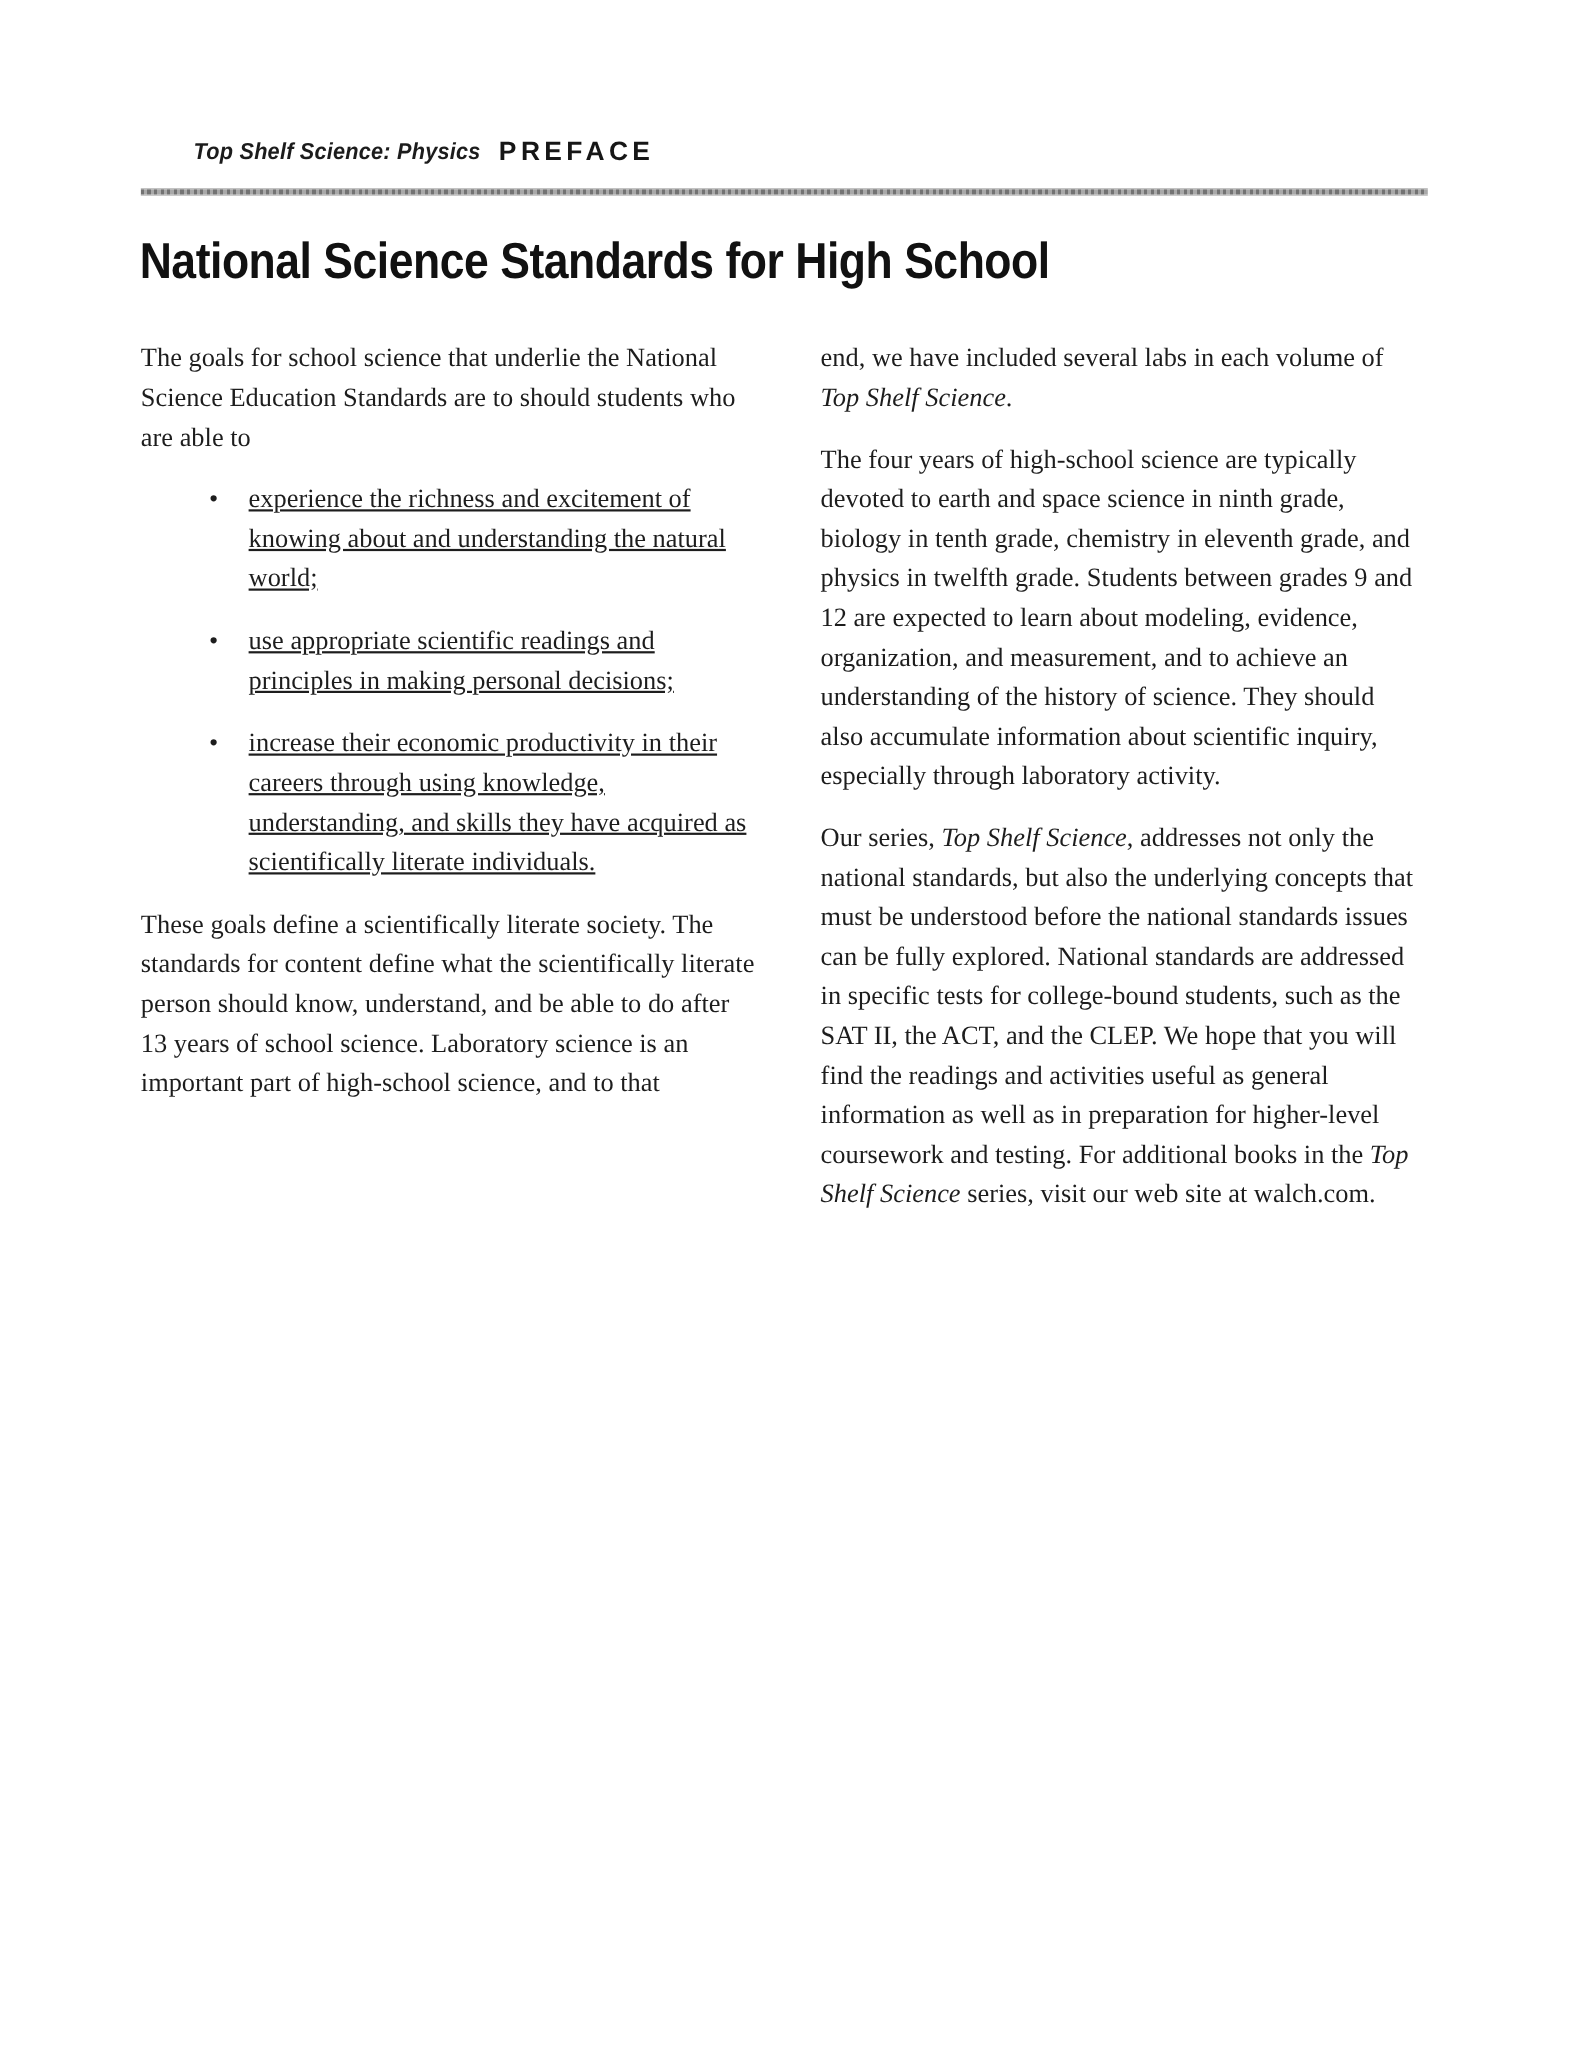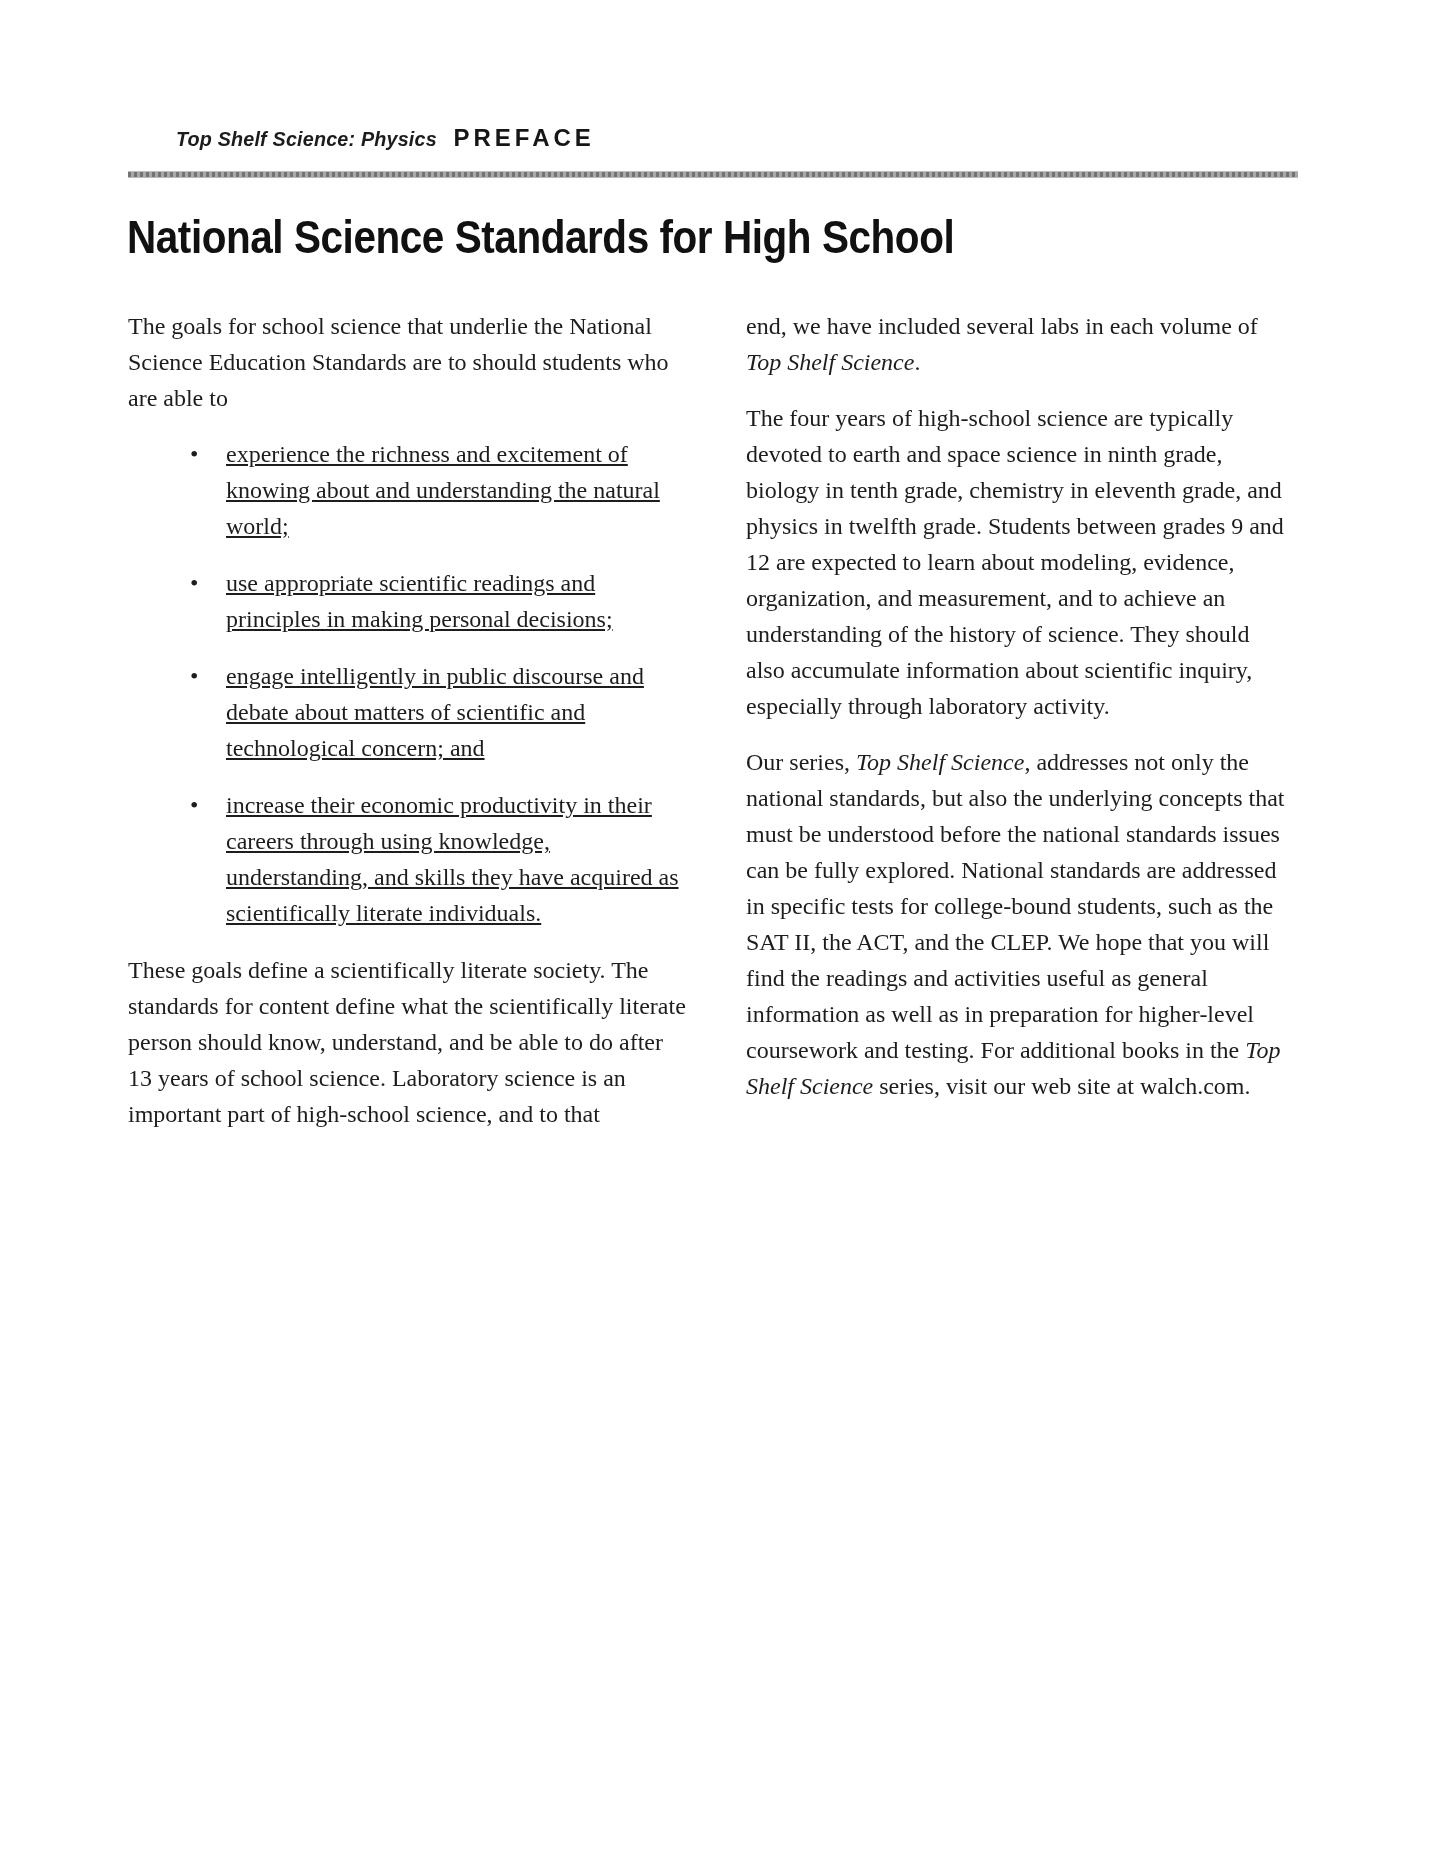--- a/index.html
+++ b/index.html
@@ -164,21 +164,20 @@
   <h1 class="doc-title">National Science Standards for High School</h1>
 
   <main class="columns">
 
     <section class="col col-left">
       <p>The goals for school science that underlie the National Science Education Standards are to should students who are able to</p>
 
       <ul class="goals-list">
         <li>experience the richness and excitement of knowing about and understanding the natural world;</li>
         <li>use appropriate scientific readings and principles in making personal decisions;</li>
-        <li>engage intelligently in public discourse and debate about matters of scientific and technological concern; and</li>
         <li>increase their economic productivity in their careers through using knowledge, understanding, and skills they have acquired as scientifically literate individuals.</li>
       </ul>
 
       <p>These goals define a scientifically literate society. The standards for content define what the scientifically literate person should know, understand, and be able to do after 13 years of school science. Laboratory science is an important part of high-school science, and to that</p>
     </section>
 
     <section class="col col-right">
       <p><span>end, we have included several labs in each volume of </span><em>Top Shelf Science</em><span>.</span></p>
 
       <p>The four years of high-school science are typically devoted to earth and space science in ninth grade, biology in tenth grade, chemistry in eleventh grade, and physics in twelfth grade. Students between grades 9 and 12 are expected to learn about modeling, evidence, organization, and measurement, and to achieve an understanding of the history of science. They should also accumulate information about scientific inquiry, especially through laboratory activity.</p>

